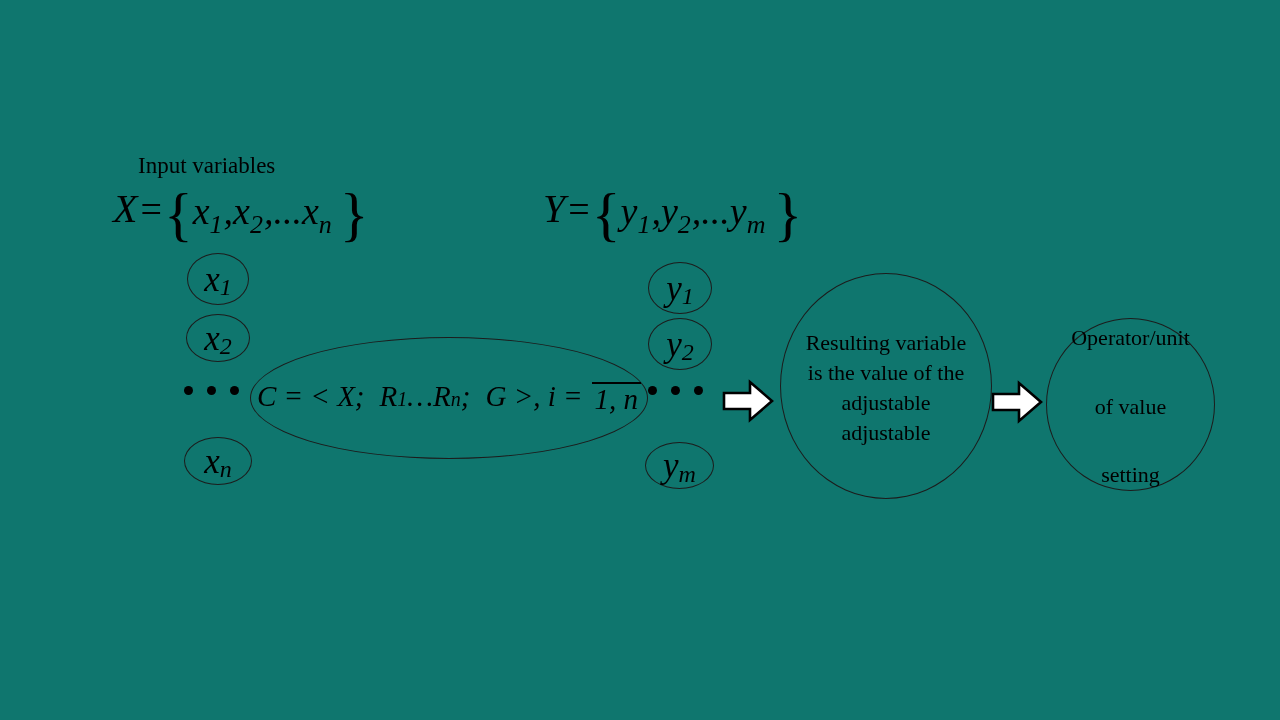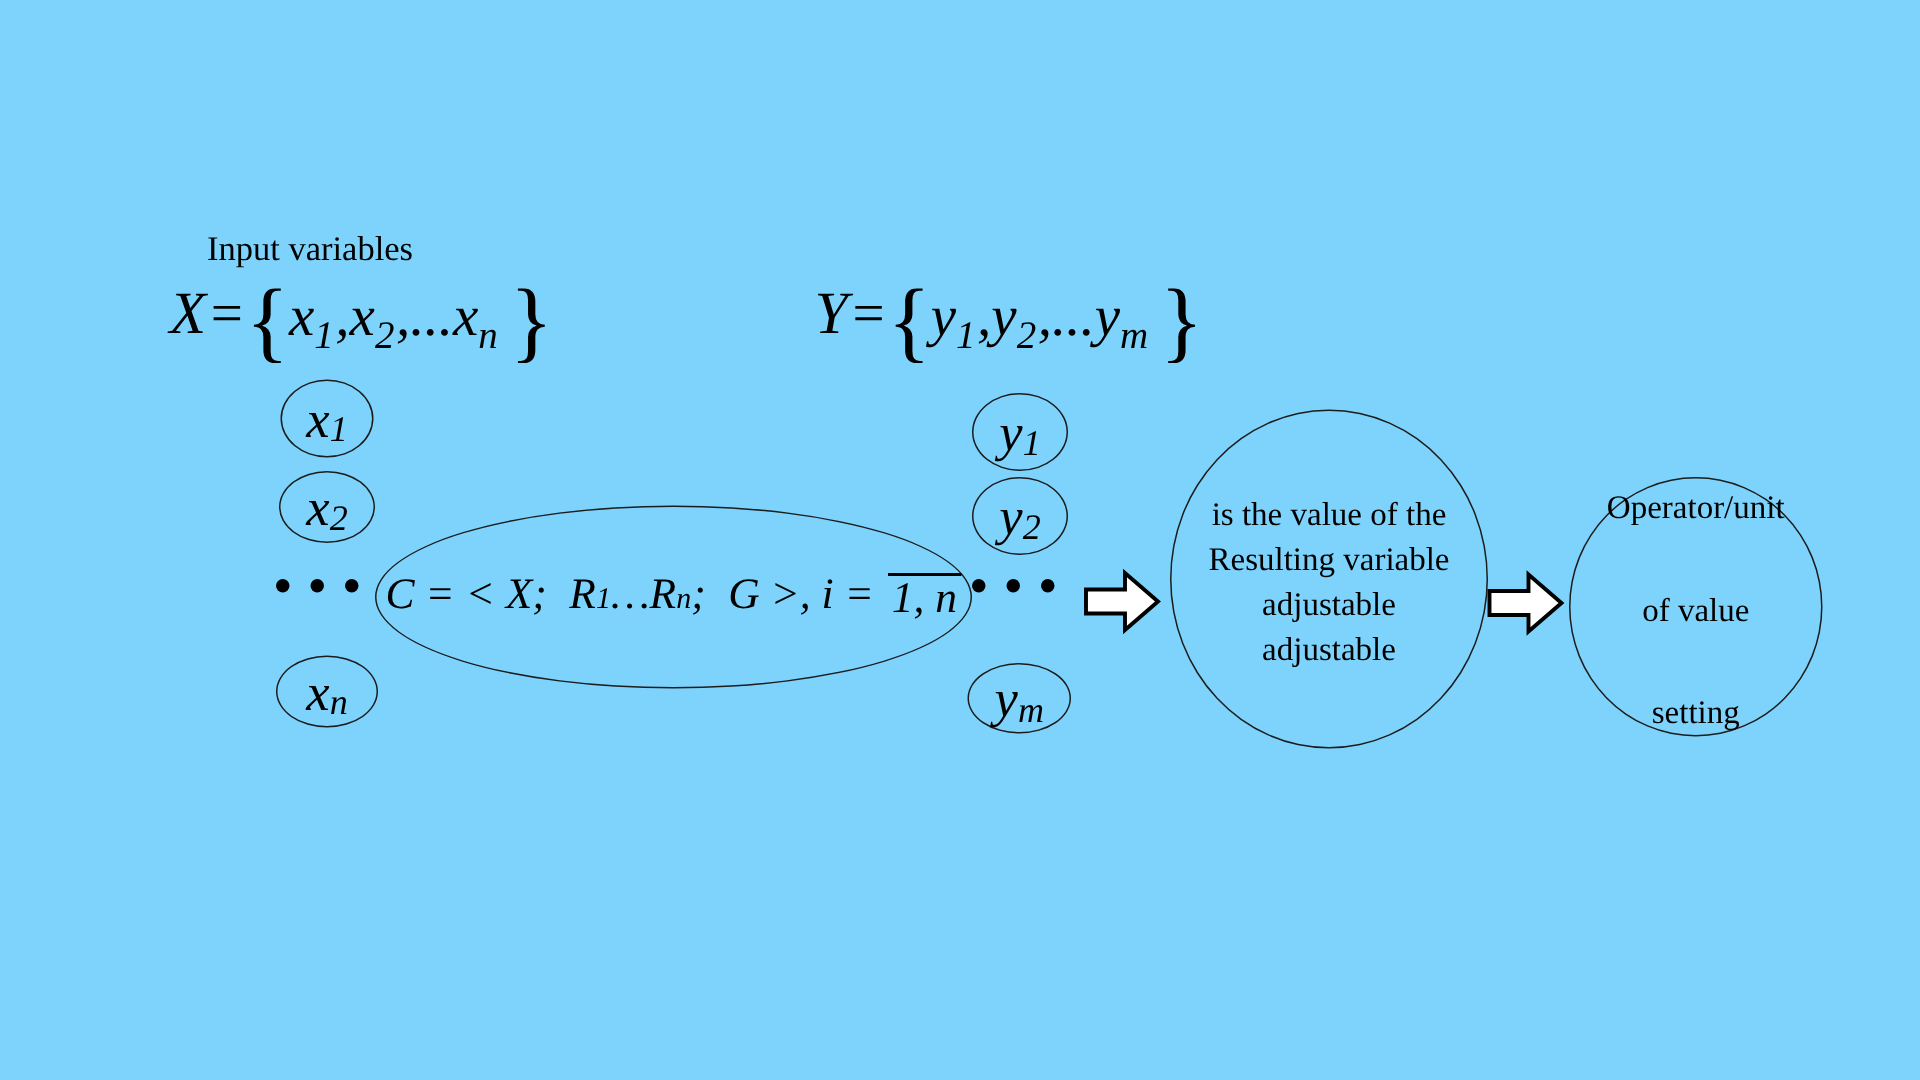--- a/index.html
+++ b/index.html
@@ -1,20 +1,20 @@
 <!DOCTYPE html>
 <html><head>
 <meta charset="utf-8">
 <style>
   html, body { margin: 0; padding: 0; background: #ffffff; }
   .canvas {
     position: relative;
     width: 1280px;
     height: 720px;
-    background: #7dd3fc;
+    background: #0f766e;
     color: #000000;
     font-family: "Liberation Serif", "DejaVu Serif", serif;
     overflow: hidden;
   }
 
   
   .seclabel {
     position: absolute;
     font-size: 23px;
     line-height: 26px;
@@ -206,22 +206,22 @@
   <div class="node" id="node-ym">
     <span>y</span>
       <span class="ns">m</span>
   </div>
 
   <svg class="arrow" id="arrow-1" width="52" height="44" viewBox="0 0 52 44">
     <polygon points="2,14 28,14 28,3 50,22 28,41 28,30 2,30" fill="#ffffff" stroke="#000000" stroke-width="2.6"></polygon>
   </svg>
 
   <div class="circle" id="result-circle">
+    <span class="cline">Resulting variable</span>
     <span class="cline">is the value of the</span>
-    <span class="cline">Resulting variable</span>
     <span class="cline">adjustable</span>
     <span class="cline">adjustable</span>
   </div>
 
   <svg class="arrow" id="arrow-2" width="52" height="44" viewBox="0 0 52 44">
     <polygon points="2,14 28,14 28,3 50,22 28,41 28,30 2,30" fill="#ffffff" stroke="#000000" stroke-width="2.6"></polygon>
   </svg>
 
   <div class="circle" id="operator-circle">
     <span class="cline">Operator/unit</span>

